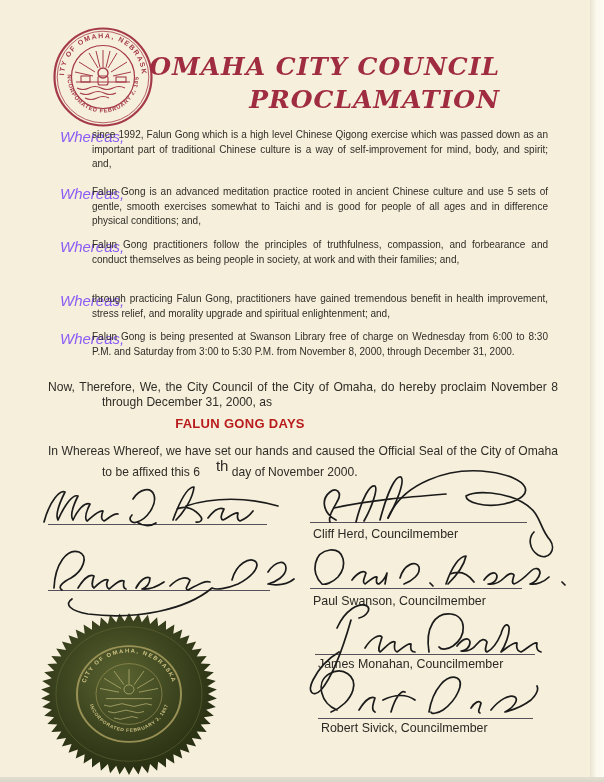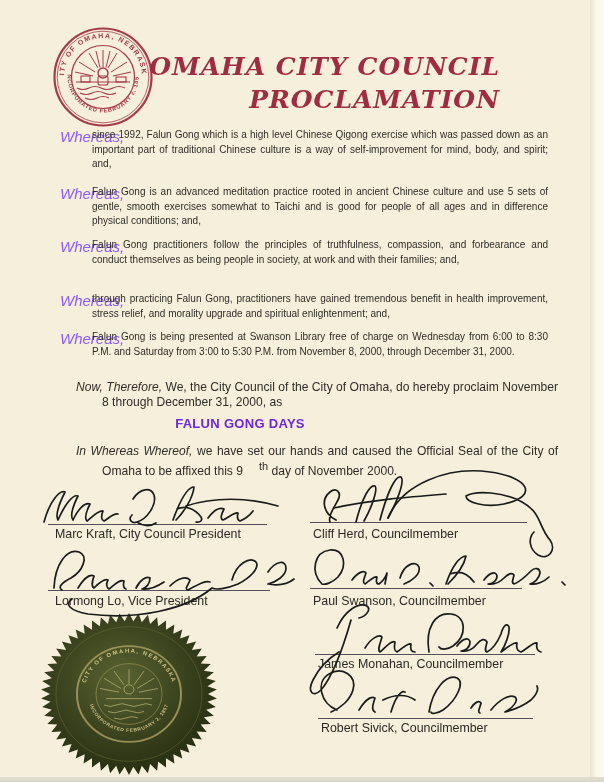--- a/index.html
+++ b/index.html
@@ -18,24 +18,24 @@
   .title{position:absolute;left:120px;top:50px;width:380px;text-align:right;
     font-family:"DejaVu Serif","Liberation Serif",serif;font-style:italic;font-weight:600;
     color:#a02c42;font-size:25px;line-height:33px;letter-spacing:1px;}
   
   .clause-label{position:absolute;left:60px;width:52px;font-style:italic;font-size:15px;color:#8b5cf6;}
   .clause-text{position:absolute;left:92px;width:456px;font-size:10px;line-height:14.5px;
     text-align:justify;color:#2f2d28;}
   .hang-par{position:absolute;left:48px;width:510px;font-size:12.1px;line-height:14.5px;
     text-align:justify;padding-left:0;text-indent:0;color:#2f2d28;}
   .hang-wrap{display:block;padding-left:54px;text-indent:-54px;}
-  .ital{font-style:italic;margin-left:28px;}
+  .ital{}
   .proc-name{position:absolute;left:0;top:416px;width:480px;text-align:center;
-    font-weight:bold;font-size:13px;letter-spacing:.3px;color:#6d28d9;}
-  sup{font-size:11px;padding-left:16px;}
+    font-weight:bold;font-size:13px;letter-spacing:.3px;color:#b91c1c;}
+  sup{font-size:15px;padding-left:16px;}
   
   .sig-line{position:absolute;height:1px;background:#55505a;z-index:2;}
   .sig-label{position:absolute;font-size:12.4px;color:#2b2924;z-index:2;white-space:nowrap;}
   .sig-svg{position:absolute;z-index:3;}
   .sig-svg path{fill:none;stroke:#1b1b1b;stroke-width:1.7;stroke-linecap:round;stroke-linejoin:round;}
   .foil-seal{position:absolute;left:40px;top:612px;width:178px;height:164px;z-index:1;}
 </style>
 </head>
 <body>
 
@@ -102,53 +102,51 @@
   <div class="clause-label" style="top:330px">Whereas,</div>
   <div class="clause-text" style="top:330px">Falun Gong is being presented at Swanson Library free of charge on Wednesday from 6:00 to 8:30 P.M. and Saturday from 3:00 to 5:30 P.M. from November 8, 2000, through December 31, 2000.</div>
 
   <div class="hang-par" style="top:380px">
     <span class="hang-wrap"><span class="ital">Now, Therefore,</span><span> We, the City Council of the City of Omaha, do hereby proclaim November 8 through December 31, 2000, as</span></span>
   </div>
 
   <div class="proc-name">FALUN GONG DAYS</div>
 
   <div class="hang-par" style="top:444px">
-    <span class="hang-wrap"><span class="ital">In Whereas Whereof,</span><span> we have set our hands and caused the Official Seal of the City of Omaha to be affixed this 9</span><sup>th</sup><span> day of November 2000.</span></span>
+    <span class="hang-wrap"><span class="ital">In Whereas Whereof,</span><span> we have set our hands and caused the Official Seal of the City of Omaha to be affixed this 6</span><sup>th</sup><span> day of November 2000.</span></span>
   </div>
 
   <svg class="sig-svg" style="left:38px;top:478px" width="255" height="50" viewBox="0 0 255 50">
     <path d="M6,44 C12,22 22,12 27,14 C21,26 17,37 20,42 C27,26 35,16 40,18 C35,28 32,38 35,42 C40,31 47,24 52,26 C48,34 46,40 49,43 C55,38 61,32 65,33 C63,38 63,42 66,43 C71,40 76,35 80,36"></path>
     <path d="M95,21 C102,10 113,9 116,17 C119,27 109,41 99,44 C93,46 90,41 94,37 M99,44 C104,48 112,49 118,45"></path>
     <path d="M135,42 C143,20 150,9 156,9 C155,20 146,34 138,42 M139,31 C148,27 157,31 163,39 C165,42 162,45 158,44"></path>
     <path d="M170,40 C176,32 182,29 186,31 C183,37 182,41 185,42 C190,40 196,34 200,35 C199,39 199,42 202,43 C207,41 212,37 215,33"></path>
     <path d="M148,28 C175,19 210,19 240,28"></path>
   </svg>
   <div class="sig-line" style="left:48px;top:524px;width:219px"></div>
-  <div class="sig-label" style="left:55px;top:527px">Marc Kraft, City Council President</div>
 
   <svg class="sig-svg" style="left:300px;top:462px" width="300" height="115" viewBox="0 0 300 115">
     <path d="M36,58 C24,52 20,38 30,30 C36,25 42,30 38,38 C33,47 28,55 30,60"></path>
     <path d="M56,60 C62,36 70,22 75,24 C78,27 72,45 64,59"></path>
     <path d="M80,58 C88,28 96,13 101,15 C105,19 97,40 88,56"></path>
     <path d="M88,56 C102,22 148,4 190,10 C228,15 240,34 204,42 C184,46 166,40 166,34 C176,28 204,30 222,40 C242,51 238,64 250,78 C257,88 248,99 238,93 C229,87 228,76 234,70"></path>
     <path d="M34,46 C70,38 108,35 146,32"></path>
   </svg>
   <div class="sig-line" style="left:310px;top:522px;width:217px"></div>
   <div class="sig-label" style="left:313px;top:527px">Cliff Herd, Councilmember</div>
 
   <svg class="sig-svg" style="left:40px;top:542px" width="290" height="95" viewBox="0 0 290 95">
     <path d="M14,46 C15,22 27,6 39,10 C49,14 43,29 31,36 C23,40 17,45 22,48"></path>
     <path d="M38,46 C44,36 50,32 54,34 C52,40 51,44 54,46 C58,42 64,36 68,38 C66,42 66,45 69,47 C74,43 80,37 84,39 C83,43 83,46 86,47"></path>
     <path d="M96,46 C100,38 106,34 110,36 C110,42 106,46 102,47 C110,48 118,44 124,40"></path>
     <path d="M130,44 C138,36 146,34 150,38 C148,44 144,47 148,48 C156,44 164,38 170,40"></path>
     <path d="M192,38 C196,22 210,14 216,20 C220,26 210,36 198,42 C186,47 176,48 172,46 C146,68 96,78 48,72 C30,69 24,62 32,57"></path>
     <path d="M228,30 C236,18 246,18 246,26 C246,34 236,40 228,42 C238,44 248,42 254,37"></path>
   </svg>
   <div class="sig-line" style="left:48px;top:590px;width:222px"></div>
-  <div class="sig-label" style="left:55px;top:594px">Lormong Lo, Vice President</div>
 
   <svg class="sig-svg" style="left:300px;top:542px" width="300" height="55" viewBox="0 0 300 55">
     <path d="M22,42 C10,30 14,10 30,8 C44,7 48,23 38,35 C32,41 25,43 22,42"></path>
     <path d="M52,38 C58,30 64,28 66,31 C64,37 62,41 65,42 C69,39 74,34 77,35 C76,39 76,42 79,42 C83,39 86,34 87,31 L85,42"></path>
     <path d="M100,36 C104,22 116,18 119,25 C121,32 112,39 104,42"></path>
     <path d="M130,41 l3,3"></path>
     <path d="M146,42 C152,24 160,14 166,14 C164,24 154,36 148,42 M150,32 C160,28 168,32 174,40"></path>
     <path d="M184,38 C190,30 196,29 197,34 C197,39 192,42 188,42 C194,43 200,40 204,36 C208,32 212,30 214,33 C213,38 211,41 214,42 C220,40 227,33 231,29 C235,25 240,26 240,31 C239,37 234,41 230,42 C236,43 244,40 249,35"></path>
     <path d="M262,40 l3,3"></path>
   </svg>

